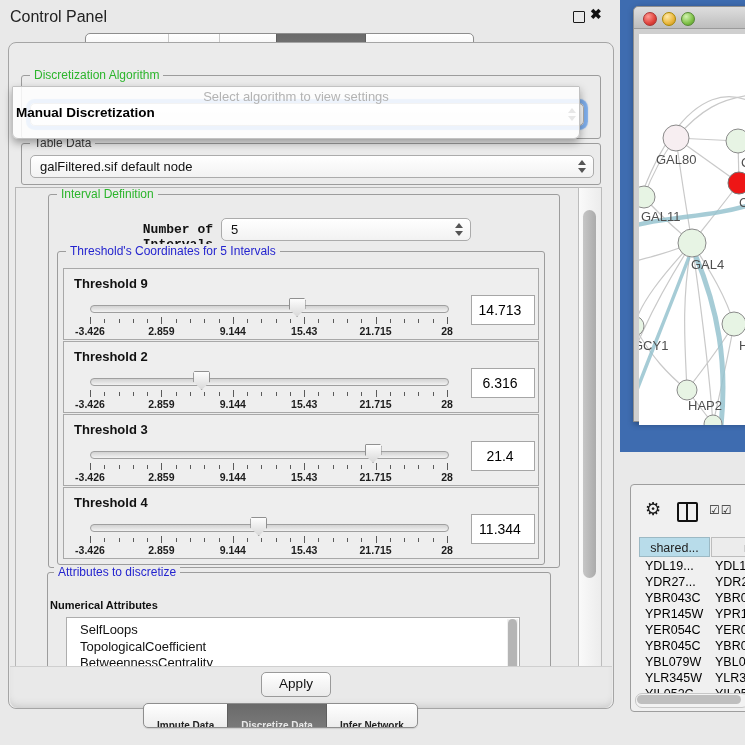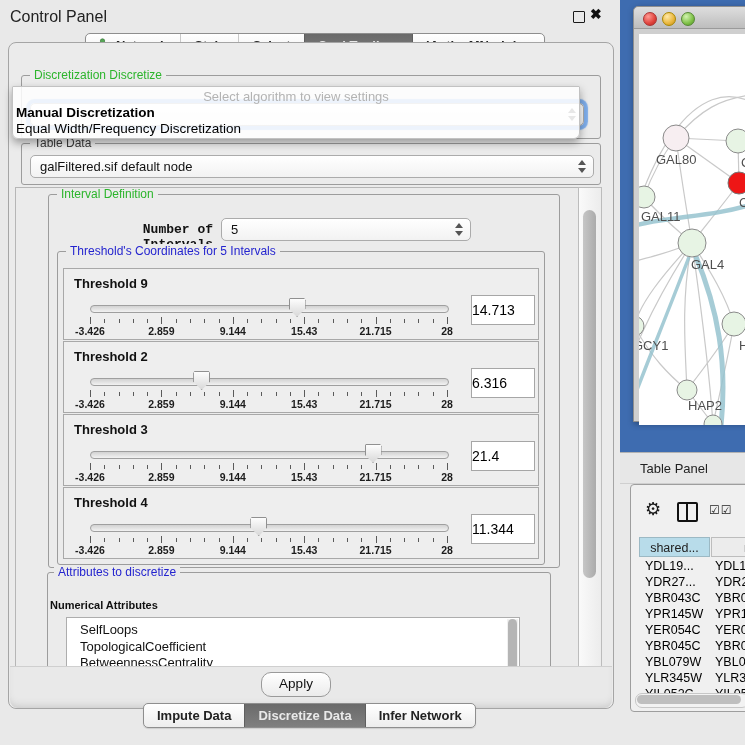--- a/index.html
+++ b/index.html
@@ -9,21 +9,21 @@
   .abs{position:absolute;}
 
   
   #cp-titlebar{left:0;top:0;width:620px;height:30px;}
   #cp-title{left:10px;top:8px;font-size:16px;color:#222;}
   #float-icon{left:573px;top:11px;width:10px;height:10px;border:1.5px solid #1a1a1a;border-radius:1px;}
   #close-icon{left:590px;top:6px;font-size:14px;font-weight:bold;color:#111;}
 
   .tabbar{display:flex;border:1px solid #8e8e8e;border-radius:5px;overflow:hidden;
           background:linear-gradient(#ffffff,#ededed);height:23px;box-shadow:0 1px 1px rgba(0,0,0,.12);}
-  .tab-seg{display:flex;align-items:center;gap:5px;padding:4px 13px;font-size:13px;font-weight:600;color:#222;
+  .tab-seg{display:flex;align-items:flex-start;gap:5px;padding:16px 13px;font-size:10px;font-weight:600;color:#222;
            border-left:1px solid #c9c9c9;cursor:default;white-space:nowrap;}
   .tab-seg:first-child{border-left:none;}
   .tab-seg.sel{background:linear-gradient(#6a6a6a,#7f7f7f);color:#e9e9e9;border-left-color:#5f5f5f;}
   .tab-seg.sel + .tab-seg{border-left-color:#5f5f5f;}
   #top-tabs{left:85px;top:33px;}
   #bottom-tabs{left:143px;top:703px;z-index:30;}
 
   #main-panel{left:8px;top:42px;width:604px;height:665px;background:#ebebeb;
               border:1px solid #a5a5a5;border-radius:8px;}
 
@@ -66,32 +66,32 @@
   .th-slider{position:absolute;left:26px;top:30px;width:360px;height:38px;}
   .track{position:absolute;left:0;top:6px;width:357px;height:6px;border:1px solid #9f9f9f;border-radius:4px;
          background:linear-gradient(#d2d2d2,#f2f2f2);}
   .tick{position:absolute;width:1px;background:#5a5a5a;}
   .tick.major{top:18px;height:7px;}
   .tick.minor{top:20px;height:4px;}
   .tick-lab{position:absolute;top:26px;transform:translateX(-50%);font-size:10.5px;font-weight:bold;color:#1c1c1c;white-space:nowrap;}
   .thumb{position:absolute;top:-1px;width:15px;height:17px;background:linear-gradient(#fdfdfd,#d9d9d9);
          border:1px solid #909090;clip-path:polygon(8% 0,92% 0,100% 12%,100% 55%,50% 100%,0 55%,0 12%);}
   .th-value{position:absolute;left:407px;top:26px;width:56px;height:28px;background:#fff;border:1px solid #a6a6a6;
-            font-size:14px;line-height:28px;text-align:left;padding-right:6px;box-sizing:content-box;color:#000;}
+            font-size:14px;line-height:28px;text-align:center;padding-right:6px;box-sizing:content-box;color:#000;}
 
   
   #attr-list{position:absolute;left:18px;top:44px;width:452px;height:64px;background:#fff;border:1px solid #adadad;}
   .attr-item{font-size:13px;line-height:16.5px;padding-left:13px;color:#111;white-space:nowrap;}
   #attr-list-scroll{position:absolute;right:1px;top:1px;width:11px;height:60px;background:#f0f0f0;}
   #attr-list-thumb{position:absolute;left:1px;top:0;width:9px;height:60px;border-radius:5px;background:#b5b5b5;}
 
   #footer{left:1px;top:623px;width:602px;height:41px;background:#e9e9e9;border-top:1px solid #cfcfcf;
           border-radius:0 0 8px 8px;box-shadow:inset 0 -6px 8px -5px #c3c3c3;}
   #apply-btn{position:absolute;left:251px;top:5px;width:68px;height:23px;background:linear-gradient(#ffffff,#ebebeb);
-             border:1px solid #9a9a9a;border-radius:10px;font-size:13.5px;text-align:center;line-height:22px;color:#111;}
+             border:1px solid #9a9a9a;border-radius:5px;font-size:13.5px;text-align:center;line-height:22px;color:#111;}
 
   
   #net-strip{left:620px;top:0;width:125px;height:452px;background:#3e6cb0;overflow:hidden;}
   #mac-window{position:absolute;left:13px;top:6px;width:120px;height:414px;background:#cfcfcf;
               border:1px solid #8f8f8f;border-radius:5px 5px 0 0;box-shadow:1px 2px 6px rgba(0,0,0,.35);}
   #mac-titlebar{position:absolute;left:0;top:0;width:100%;height:21px;border-radius:5px 5px 0 0;
                 background:linear-gradient(#dedede,#bdbdbd);border-bottom:1px solid #9a9a9a;}
   .tl{position:absolute;top:4.5px;width:12px;height:12px;border-radius:50%;}
   .tl.red{left:9px;background:radial-gradient(circle at 35% 30%,#ff9a93,#e0433c 60%,#b02a24);border:.5px solid #a33;}
   .tl.yellow{left:28px;background:radial-gradient(circle at 35% 30%,#ffe9a8,#e9b63c 60%,#c08a1d);border:.5px solid #a80;}
@@ -158,21 +158,21 @@
         <span>Cyni Toolbox</span>
       </div>
       <div class="tab-seg">
         <span>jActiveMNodules</span>
       </div>
     </div>
 
   <div class="abs" id="main-panel">
 
     <div class="group" id="algo-group" style="left:12px;top:32px;width:578px;height:62px;">
-      <span class="group-label lbl-green">Discretization Discretize</span>
+      <span class="group-label lbl-green">Discretization Algorithm</span>
       <div class="combo focus-ring" style="left:8px;top:27px;width:523px;height:21px;">
         <span class="stepper"></span>
       </div>
     </div>
 
     <div class="group" style="left:12px;top:100px;width:578px;height:40px;">
       <span class="group-label lbl-plain">Table Data</span>
       <div class="combo" style="left:8px;top:11px;width:533px;height:21px;">
         <span>galFiltered.sif default node</span>
         <span class="stepper"></span>
@@ -445,23 +445,20 @@
               <text x="118" y="343">H</text>
               <circle cx="66" cy="383" r="10" fill="#e7f4e4" stroke="#8a8a8a" stroke-width="1"></circle>
               <text x="67" y="403">HAP2</text>
               <circle cx="92" cy="417" r="9" fill="#e7f4e4" stroke="#8a8a8a" stroke-width="1"></circle>
             </g>
         </svg>
       </div>
     </div>
   </div>
 
-  <div class="abs" id="tp-bar">
-    <div id="tp-title">Table Panel</div>
-  </div>
 
   <div class="abs" id="tp-box">
     <div id="gear-ic">⚙</div>
     <div id="col-ic"></div>
     <div id="check-ics">☑☑</div>
     <div class="tp-header" id="tp-h1">shared...</div>
     <div class="tp-header" id="tp-h2">na</div>
     <div id="tp-rows">
         <div class="tp-row">
           <span class="tp-c1">YDL19...</span>
@@ -501,16 +498,15 @@
         </div>
       </div>
     <div id="tp-hscroll">
       <div id="tp-hthumb"></div>
     </div>
   </div>
 
   <div class="abs" id="algo-popup">
     <div class="prompt">Select algorithm to view settings</div>
     <div class="item b">Manual Discretization</div>
-    <div class="item n">Equal Width/Frequency Discretization</div>
   </div>
 
 </div>
 
 </body></html>

